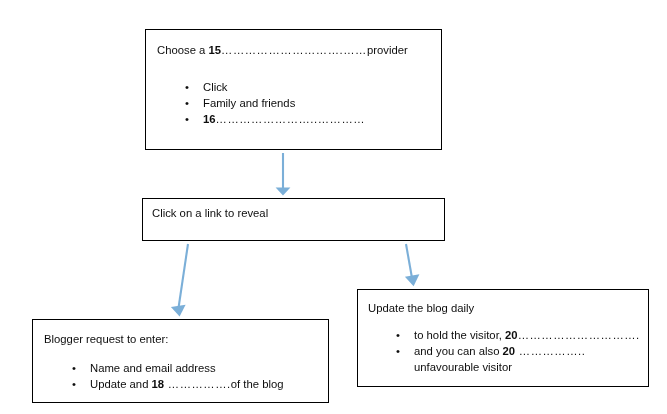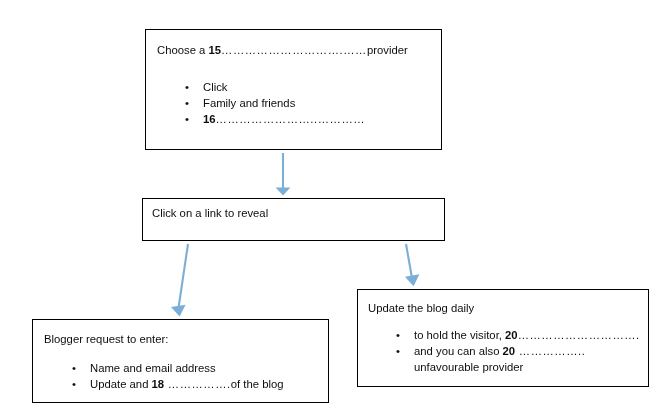--- a/index.html
+++ b/index.html
@@ -143,21 +143,21 @@
       <li><span class="bullet-dot">•</span><span>Name and email address</span></li>
       <li><span class="bullet-dot">•</span><span>Update and </span><span class="b">18</span><span class="dots"> …………….</span><span>of the blog</span></li>
     </ul>
   </div>
 
   <div class="box" id="box-update-blog">
     <div class="para">Update the blog daily</div>
 
     <ul class="bullets">
       <li><span class="bullet-dot">•</span><span>to hold the visitor, </span><span class="b">20</span><span class="dots">………………………….</span></li>
-      <li><span class="bullet-dot">•</span><span>and you can also </span><span class="b">20</span><span class="dots"> ……………..</span><br><span>unfavourable provider</span></li>
+      <li><span class="bullet-dot">•</span><span>and you can also </span><span class="b">20</span><span class="dots"> ……………..</span><br><span>unfavourable visitor</span></li>
     </ul>
   </div>
 
   <svg class="arrow-layer" viewBox="0 0 667 414" width="667" height="414">
     <defs>
       <marker id="head1" markerWidth="9" markerHeight="8" refX="4.2" refY="7.2" orient="auto-start-reverse" markerUnits="userSpaceOnUse">
         <path d="M 0.2 0.6 L 8.2 0.6 L 4.2 7.6 Z" fill="#7BAFD8" transform="rotate(180 4.2 4.1)"></path>
       </marker>
     </defs>
 

